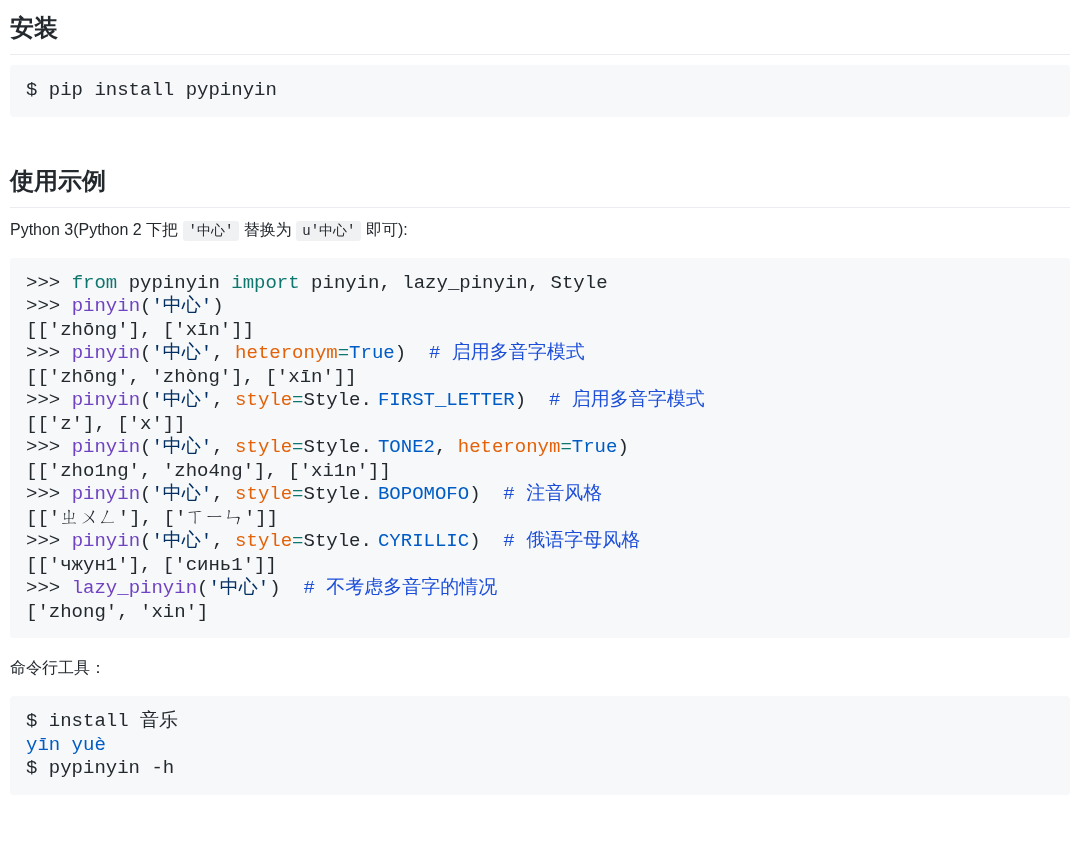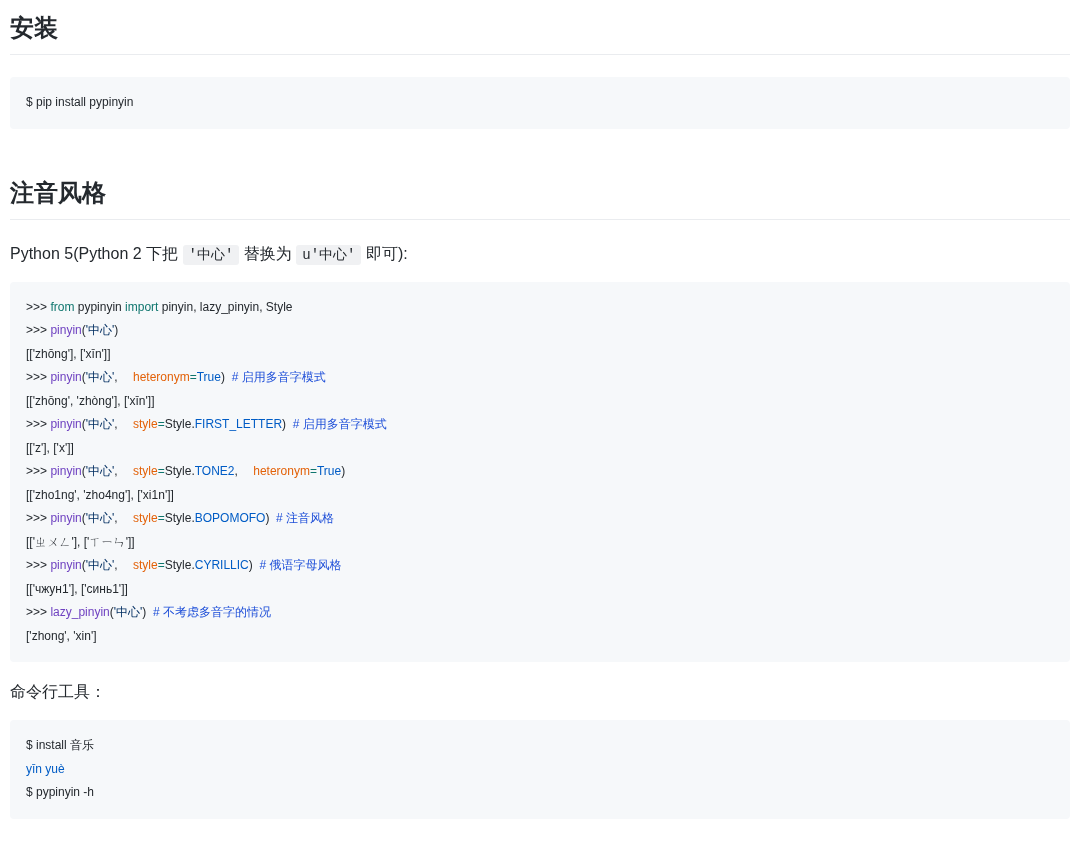--- a/index.html
+++ b/index.html
@@ -8,30 +8,30 @@
     margin: 0;
     padding: 10px 10px 30px 10px;
     background: #fff;
     width: 1060px;
     font-size: 16px;
     line-height: 1.5;
   }
   h2 {
     font-size: 24px;
     font-weight: 600;
-    margin: 0 0 22px 0;
+    margin: 0 0 10px 0;
     padding-bottom: 8px;
     border-bottom: 1px solid #eaecef;
   }
   .codeblock {
     background: #f6f8fa;
     border-radius: 4px;
     padding: 14px 16px;
-    font-family: Liberation Sans, sans-serif;
-    font-size: 12px;
+    font-family: Liberation Mono, monospace;
+    font-size: 19px;
     line-height: 23.5px;
     color: #24292e;
     white-space: pre;
     overflow-x: auto;
     margin: 0 0 18px 0;
   }
   p {
     margin: 0 0 16px 0;
   }
   code.inline {
@@ -39,40 +39,40 @@
     border-radius: 3px;
     padding: 2px 6px;
     font-family: SFMono-Regular, Consolas, "Liberation Mono", Menlo, monospace;
     font-size: 14px;
   }
   .section-gap {
     height: 28px;
   }
   .kw   { color: #0f766e; }
   .fn   { color: #6f42c1; }
-  .prm  { color: #e36209; margin-left: 12px; }
+  .prm  { color: #e36209; }
   .str  { color: #032f62; }
   .bool { color: #005cc5; margin-top: 12px; }
-  .attr { color: #005cc5; }
+  .attr { color: #005cc5; margin-left: 6px; }
   .cmt  { color: #1d4ed8; }
   .out  { color: #24292e; }
   .outblue { color: #005cc5; text-align: right; }
 </style>
 </head>
 <body>
 
 <h2>安装</h2>
 
 <div class="codeblock"><span>$ pip install pypinyin</span></div>
 
 <div class="section-gap"></div>
 
-<h2>注音风格</h2>
+<h2>使用示例</h2>
 
-<p><span>Python 5(Python 2 下把 </span><code class="inline">'中心'</code><span> 替换为 </span><code class="inline">u'中心'</code><span> 即可):</span></p>
+<p><span>Python 3(Python 2 下把 </span><code class="inline">'中心'</code><span> 替换为 </span><code class="inline">u'中心'</code><span> 即可):</span></p>
 
 <div class="codeblock"><span class="out">&gt;&gt;&gt;</span> <span class="kw">from</span> <span>pypinyin</span> <span class="kw">import</span> <span>pinyin, lazy_pinyin, Style</span>
 <span class="out">&gt;&gt;&gt;</span> <span class="fn">pinyin</span><span>(</span><span class="str">'中心'</span><span>)</span>
 <span class="out">[['zhōng'], ['xīn']]</span>
 <span class="out">&gt;&gt;&gt;</span> <span class="fn">pinyin</span><span>(</span><span class="str">'中心'</span><span>, </span><span class="prm">heteronym</span><span class="kw">=</span><span class="bool">True</span><span>)</span>  <span class="cmt"># 启用多音字模式</span>
 <span class="out">[['zhōng', 'zhòng'], ['xīn']]</span>
 <span class="out">&gt;&gt;&gt;</span> <span class="fn">pinyin</span><span>(</span><span class="str">'中心'</span><span>, </span><span class="prm">style</span><span class="kw">=</span><span>Style</span><span>.</span><span class="attr">FIRST_LETTER</span><span>)</span>  <span class="cmt"># 启用多音字模式</span>
 <span class="out">[['z'], ['x']]</span>
 <span class="out">&gt;&gt;&gt;</span> <span class="fn">pinyin</span><span>(</span><span class="str">'中心'</span><span>, </span><span class="prm">style</span><span class="kw">=</span><span>Style</span><span>.</span><span class="attr">TONE2</span><span>, </span><span class="prm">heteronym</span><span class="kw">=</span><span class="bool">True</span><span>)</span>
 <span class="out">[['zho1ng', 'zho4ng'], ['xi1n']]</span>

